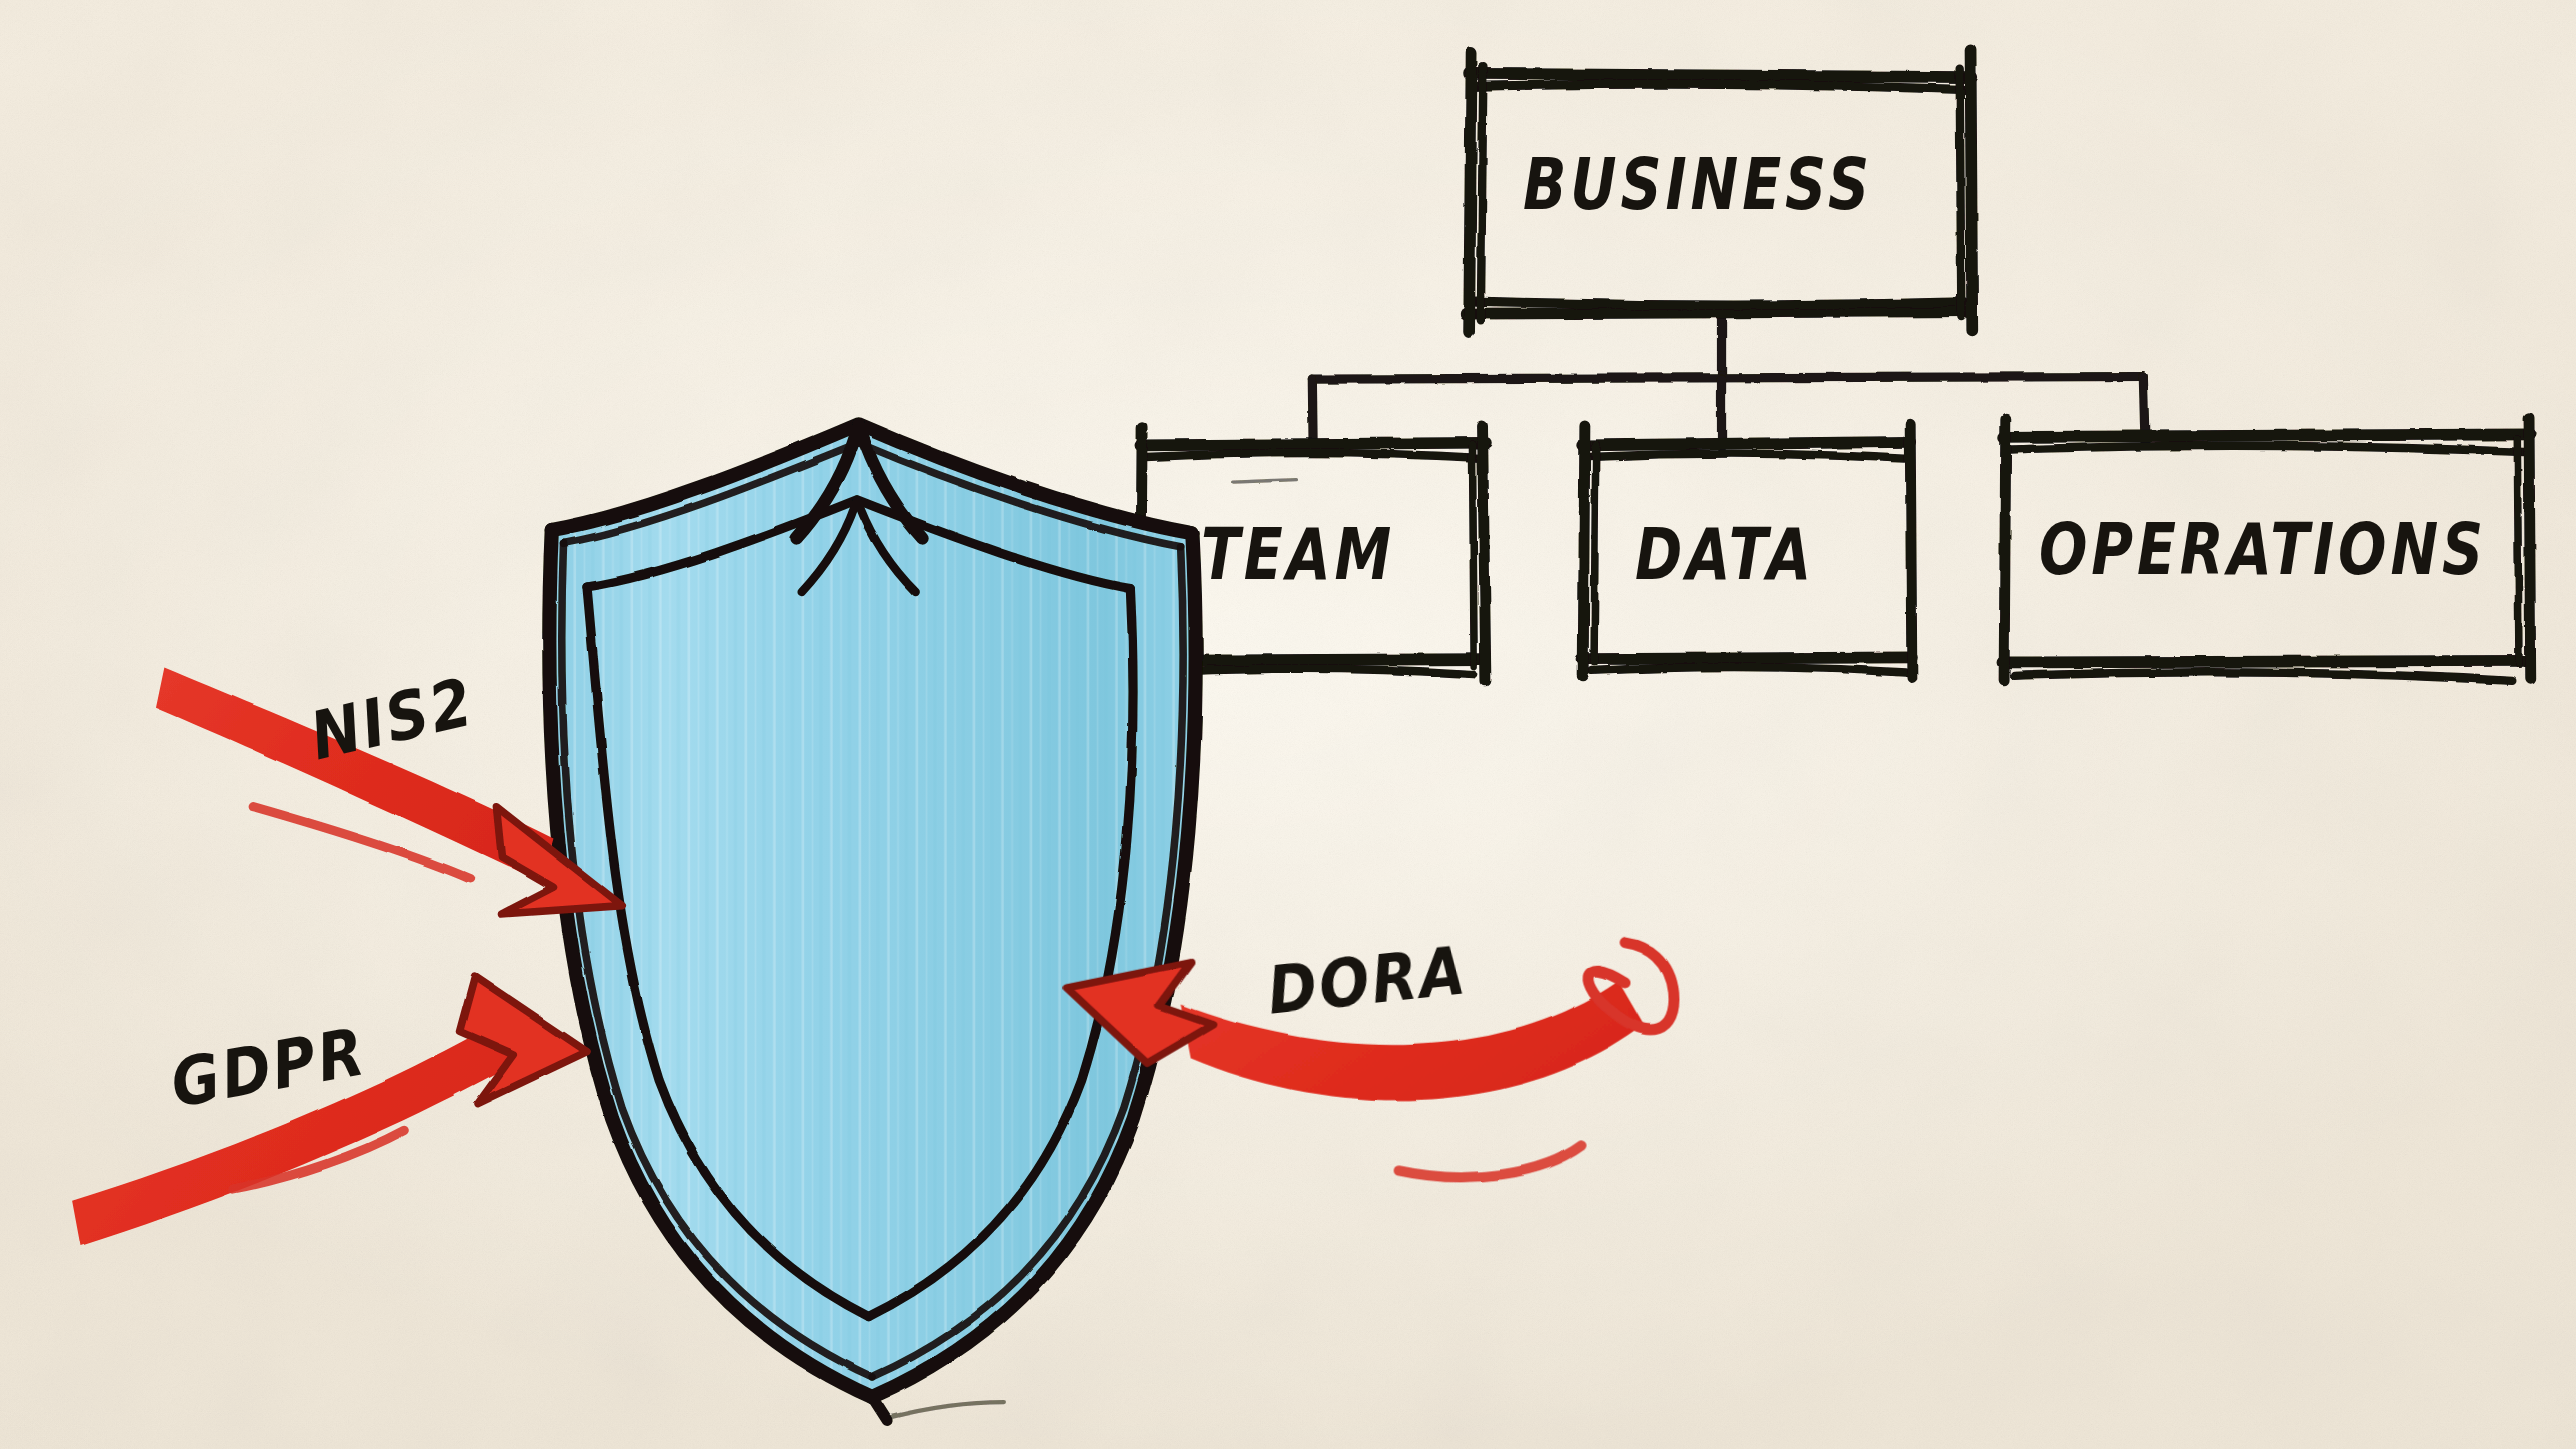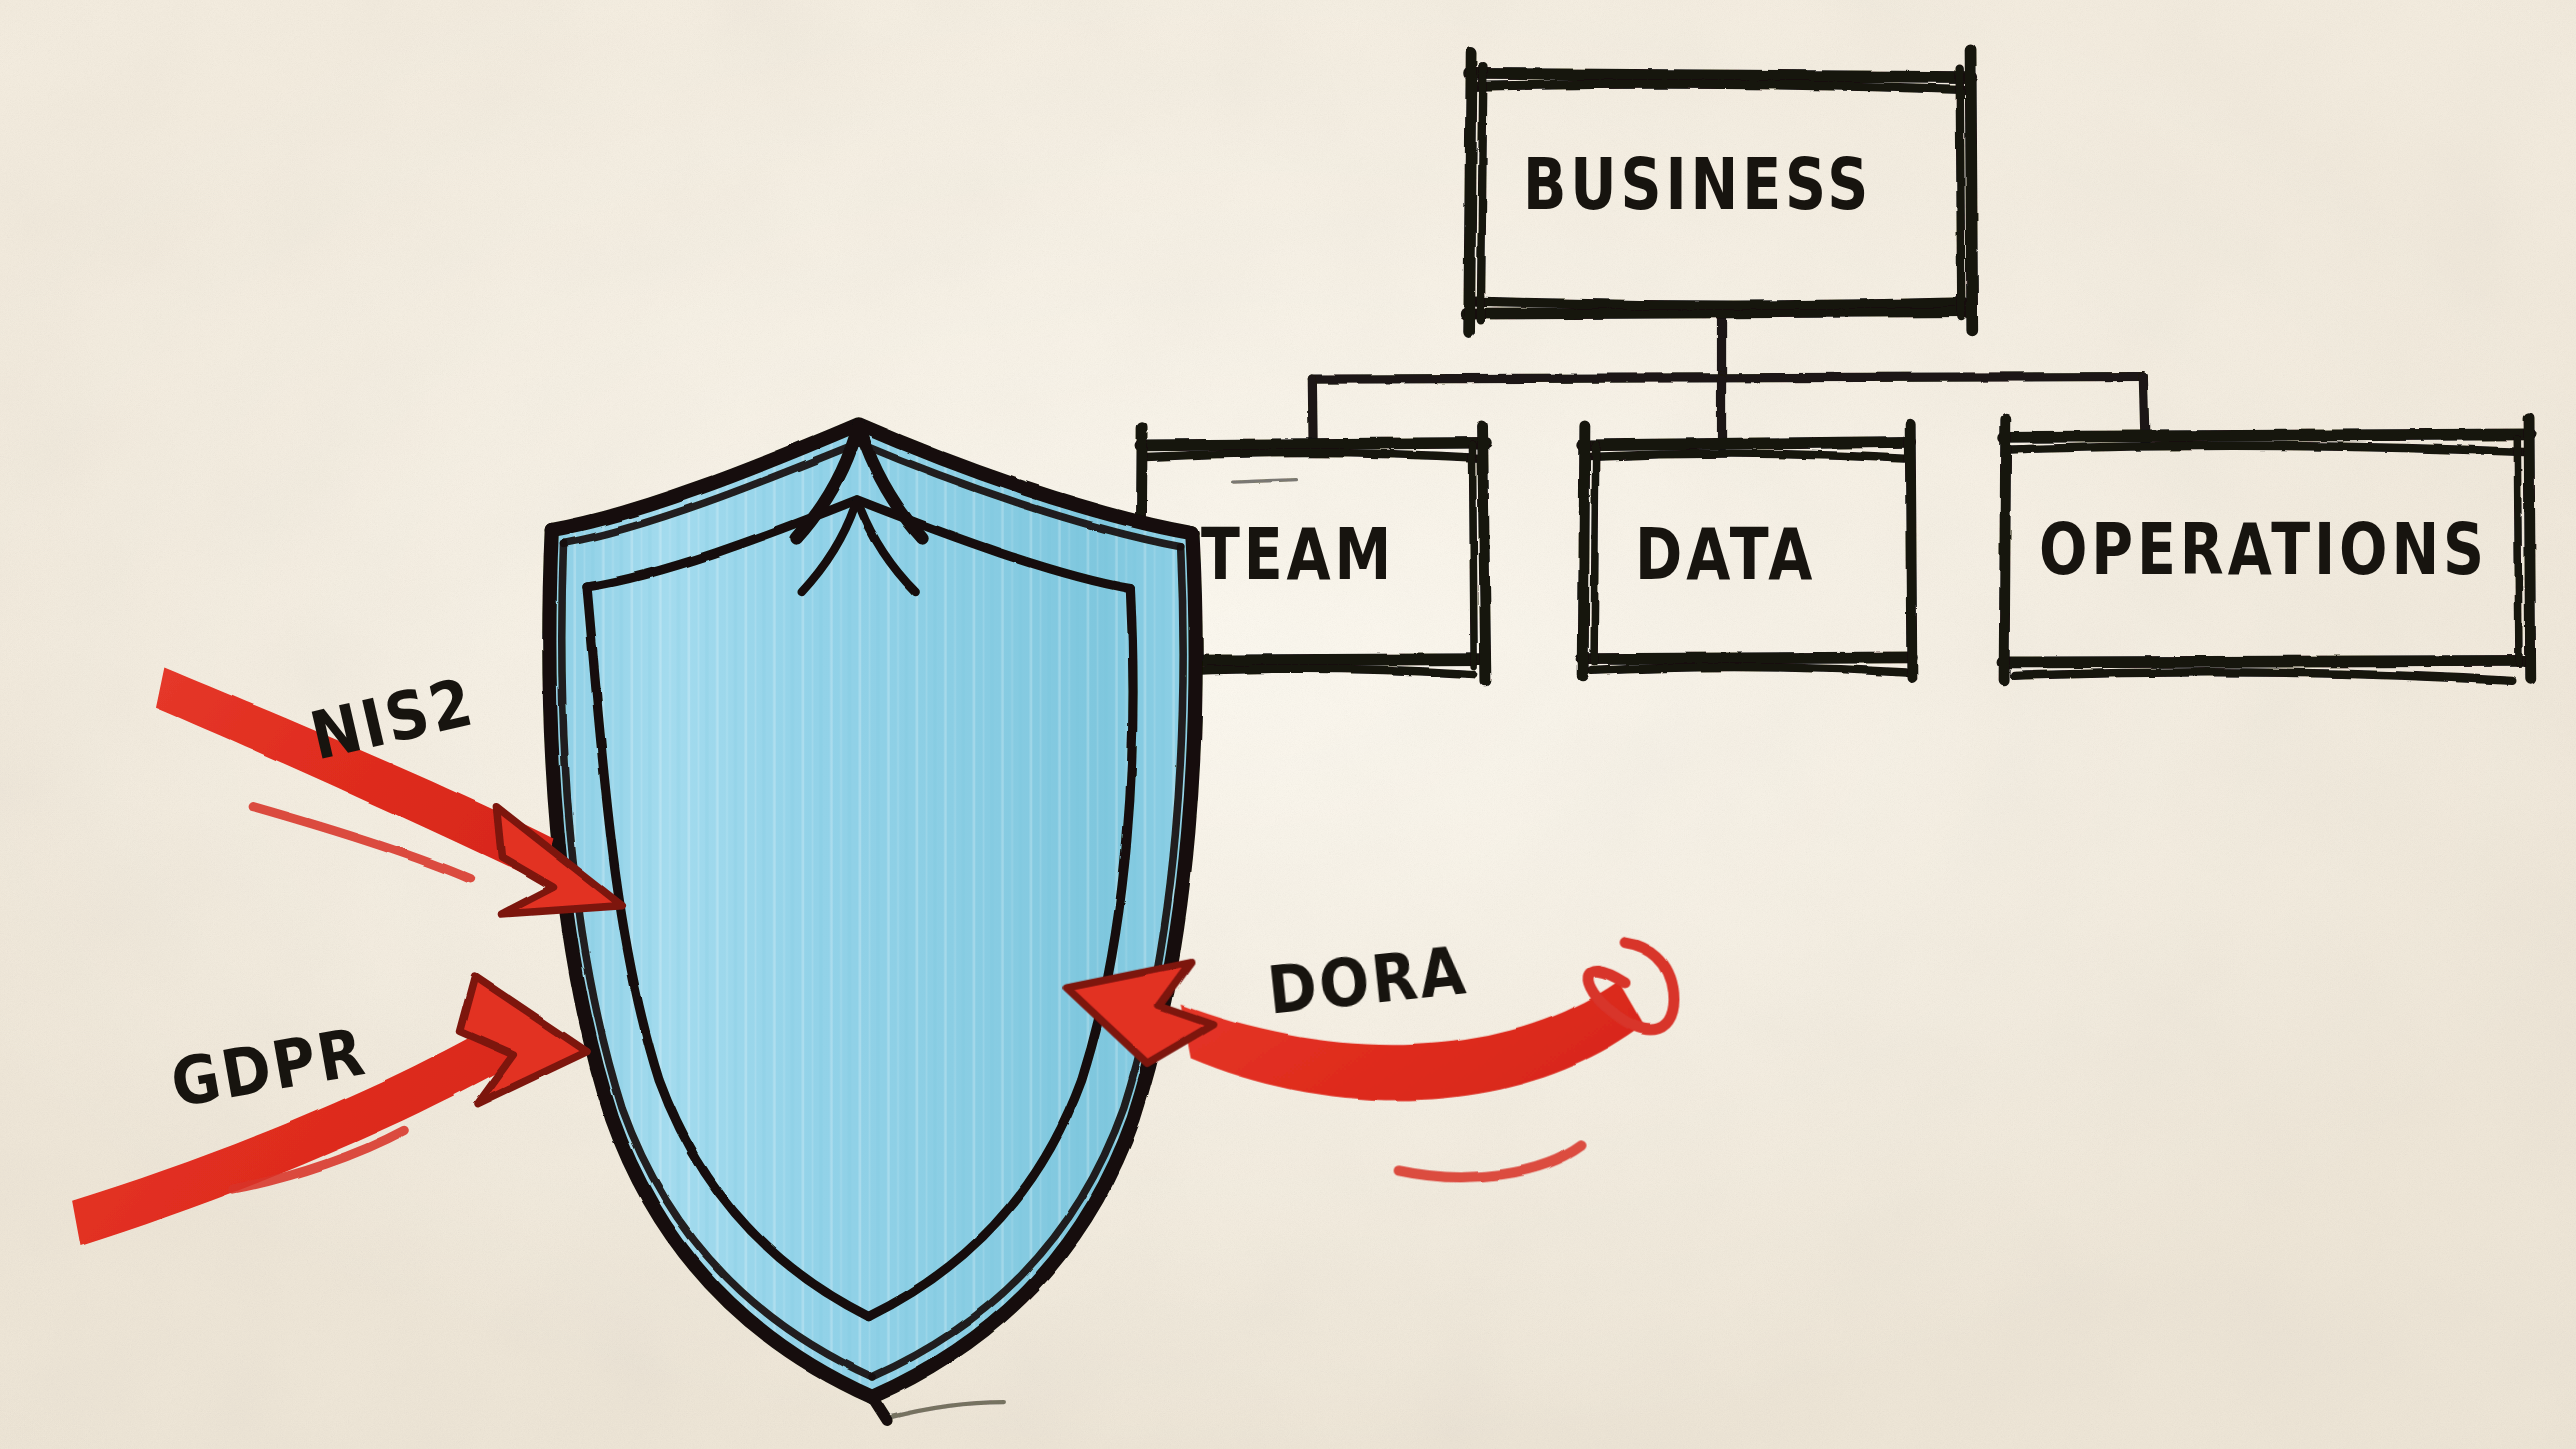--- a/index.html
+++ b/index.html
@@ -5,20 +5,21 @@
 <style>
   html,body{margin:0;padding:0;background:#ece5d8;}
   body{
     font-family:"DejaVu Sans", sans-serif;
   }
   #stage{
     position:relative;
     width:2576px;height:1449px;
     overflow:hidden;
     background:#f2ebdd;
+    font-style:italic;
   }
   
   #paper{
     position:absolute;inset:0;
     background:
       radial-gradient(ellipse 72% 70% at 48% 46%, rgba(255,252,244,0.85) 0%, rgba(255,252,244,0.25) 55%, rgba(0,0,0,0) 78%),
       radial-gradient(ellipse 120% 110% at 50% 50%, rgba(0,0,0,0) 58%, rgba(150,132,104,0.10) 88%, rgba(122,104,78,0.17) 100%),
       linear-gradient(178deg,#f5eee1 0%,#f1e9db 45%,#efe7d8 100%);
   }
   #grain{

